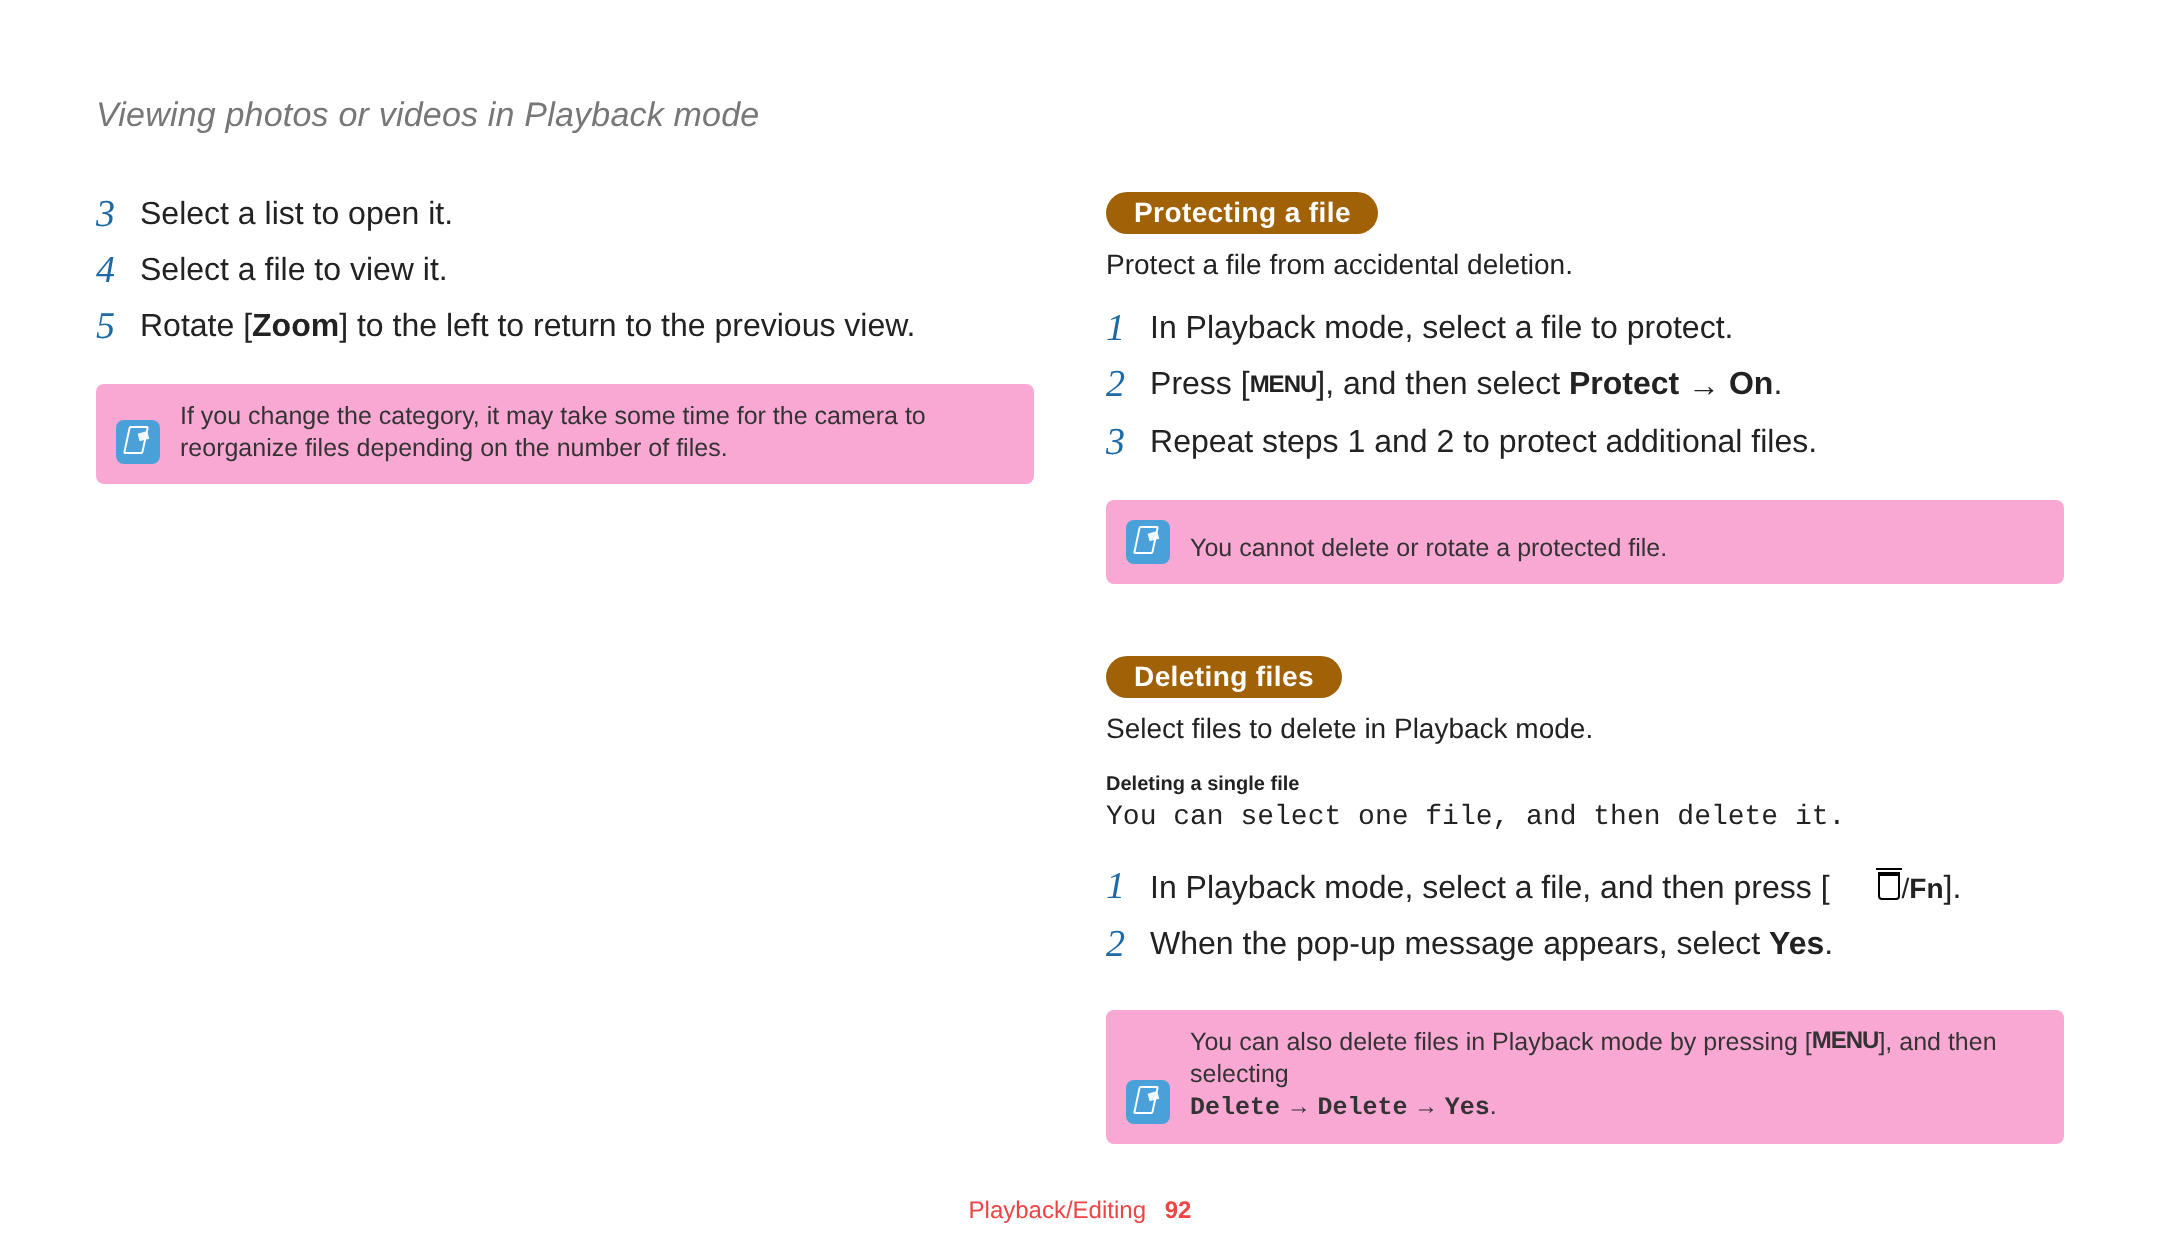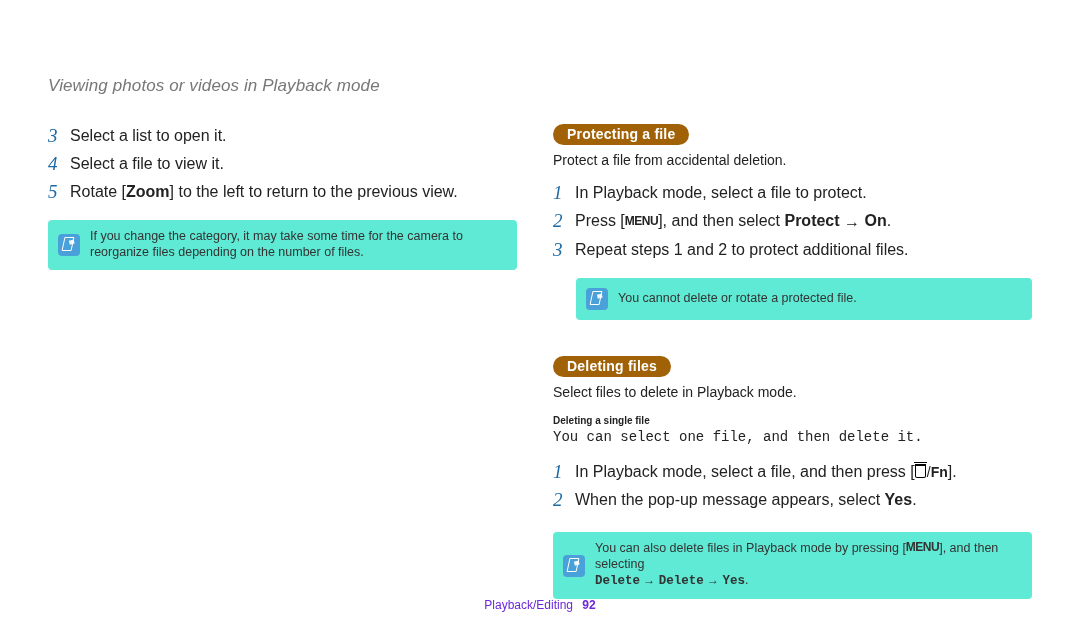--- a/index.html
+++ b/index.html
@@ -7,21 +7,21 @@
     width: 1080px; height: 630px;
     background: #fff;
     font-family: "Myriad Pro", "Segoe UI", Arial, sans-serif;
     color: #222;
   }
   .page {
     position: relative;
     width: 1080px;
     height: 630px;
     box-sizing: border-box;
-    padding: 76px 48px 0 48px;
+    padding: 48px 48px 0 48px;
   }
   .header-title {
     font-size: 17px;
     color: #777;
     font-style: italic;
     font-family: "Myriad Pro", "Segoe UI", Arial, sans-serif;
     letter-spacing: 0.1px;
     margin-bottom: 28px;
   }
   .cols {
@@ -53,26 +53,26 @@
     flex-shrink: 0;
     line-height: 24px;
     text-align: left;
   }
   .step-text {
     font-size: 16px;
     line-height: 24px;
   }
 
   .note-box {
-    background: #5eead4;
+    background: #f9a8d4;
     border-radius: 4px;
     padding: 8px 12px 10px 10px;
     display: flex;
     gap: 10px;
-    align-items: center;
+    align-items: flex-end;
   }
   .note-icon {
     width: 22px; height: 22px;
     background: #4aa0d8;
     border-radius: 4px;
     flex-shrink: 0;
     position: relative;
     margin-top: 2px;
   }
   .note-icon::before {
@@ -130,20 +130,21 @@
     font-family: Arial, sans-serif;
     font-weight: bold;
     font-size: 12px;
     letter-spacing: -0.5px;
     position: relative;
     top: -1px;
   }
   .trash-fn {
     font-family: Arial, sans-serif;
     font-size: 14px;
+    margin-left: 24px;
   }
   .trash-glyph {
     display: inline-block;
     width: 9px; height: 11px;
     border: 1px solid #000;
     border-top: 2px solid #000;
     border-radius: 0 0 2px 2px;
     position: relative;
     vertical-align: -1px;
     margin-right: 1px;
@@ -163,21 +164,21 @@
     font-size: 12px;
     vertical-align: 0;
   }
 
   .footer {
     position: absolute;
     bottom: 18px;
     left: 0; right: 0;
     text-align: center;
     font-size: 12px;
-    color: #6d28d9;
+    color: #ef4444;
   }
   .footer .pg { font-weight: bold; margin-left: 6px; }
   .bold { font-weight: bold; }
 </style>
 </head>
 <body>
 
 <div class="page">
 
   <div class="header-title">Viewing photos or videos in Playback mode</div>
@@ -224,21 +225,21 @@
             <span class="step-text">
               <span>Press [</span><span class="menu-chip">MENU</span><span>], and then select </span><span class="bold">Protect</span><span class="arrow"> → </span><span class="bold">On</span><span>.</span>
             </span>
           </li>
           <li>
             <span class="step-num">3</span>
             <span class="step-text">Repeat steps 1 and 2 to protect additional files.</span>
           </li>
         </ol>
 
-        <div class="note-box" style="margin-top:4px;margin-left:23px;">
+        <div class="note-box" style="margin-top:4px;">
           <div class="note-icon"></div>
           <div class="note-text">You cannot delete or rotate a protected file.</div>
         </div>
       </div>
 
       <div style="margin-top:36px;">
         <div class="pill">Deleting files</div>
         <div class="desc">Select files to delete in Playback mode.</div>
 
         <div class="subhead">Deleting a single file</div>

